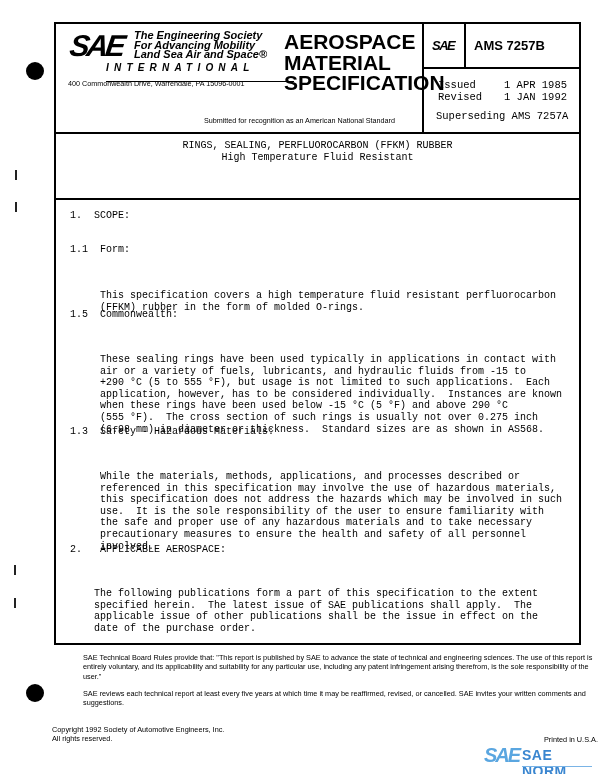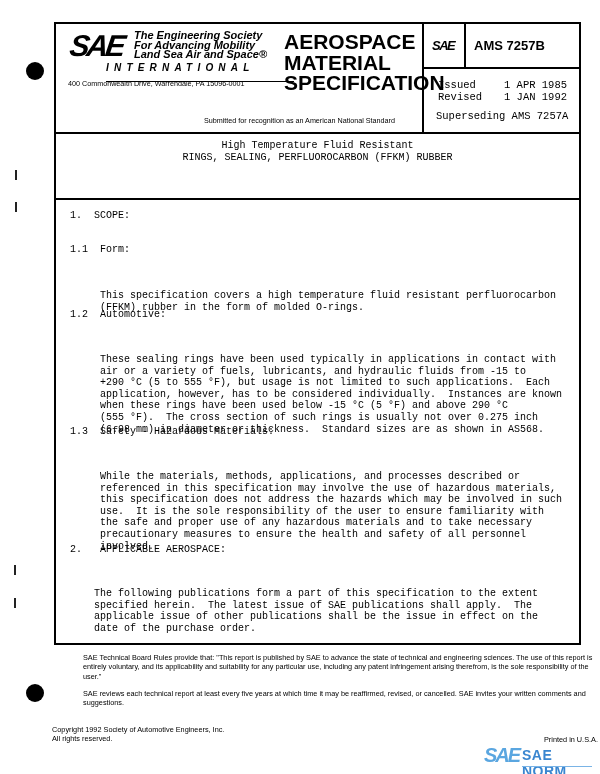--- a/index.html
+++ b/index.html
@@ -89,37 +89,37 @@
       </div>
       <div class="row">
         <span class="lbl">Revised</span>
         <span>1 JAN 1992</span>
       </div>
     </div>
     <div class="superseding">Superseding AMS 7257A</div>
   </div>
 
   <div class="doc-title">
+    <div>RINGS, SEALING, PERFLUOROCARBON (FFKM) RUBBER</div>
     <div>High Temperature Fluid Resistant</div>
-    <div>RINGS, SEALING, PERFLUOROCARBON (FFKM) RUBBER</div>
   </div>
 
   <div class="body">
     <div class="sec" style="left:14px; top:10px;">
       <span>1.</span>&nbsp;&nbsp;<span>SCOPE:</span>
     </div>
 
     <div class="sec" style="left:14px; top:44px;">
       <span>1.1</span>&nbsp;&nbsp;<span>Form:</span>
     </div>
     <div class="para" style="left:44px; top:70px;">This specification covers a high temperature fluid resistant perfluorocarbon
 (FFKM) rubber in the form of molded O-rings.</div>
 
     <div class="sec" style="left:14px; top:109px;">
-      <span>1.2</span>&nbsp;&nbsp;<span>Automotive:</span>
+      <span>1.5</span>&nbsp;&nbsp;<span>Commonwealth:</span>
     </div>
     <div class="para" style="left:44px; top:134px;">These sealing rings have been used typically in applications in contact with
 air or a variety of fuels, lubricants, and hydraulic fluids from -15 to
 +290 °C (5 to 555 °F), but usage is not limited to such applications.  Each
 application, however, has to be considered individually.  Instances are known
 when these rings have been used below -15 °C (5 °F) and above 290 °C
 (555 °F).  The cross section of such rings is usually not over 0.275 inch
 (6.98 mm) in diameter or thickness.  Standard sizes are as shown in AS568.</div>
 
     <div class="sec" style="left:14px; top:226px;">

